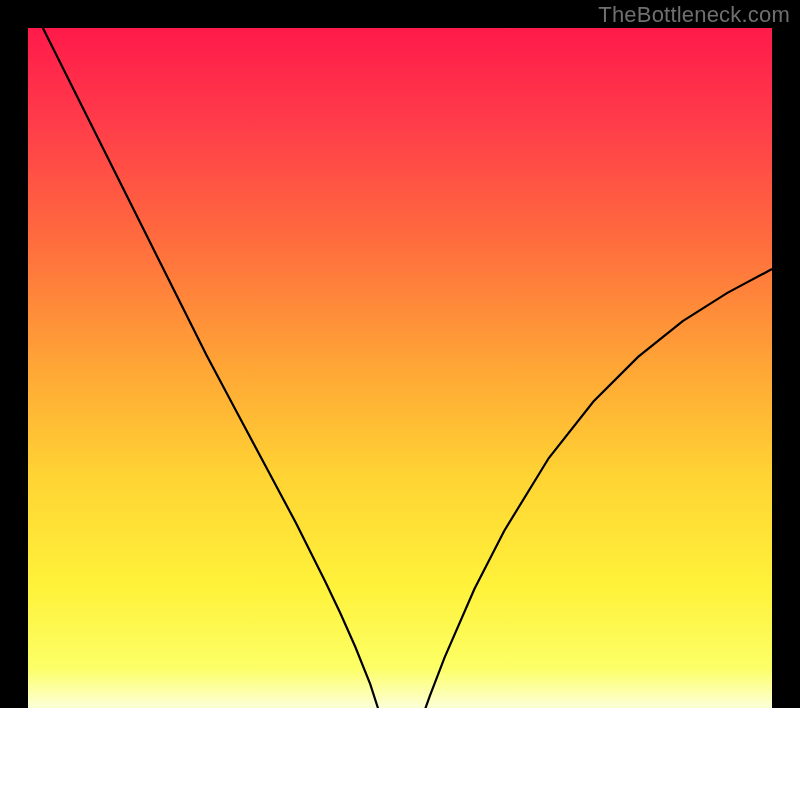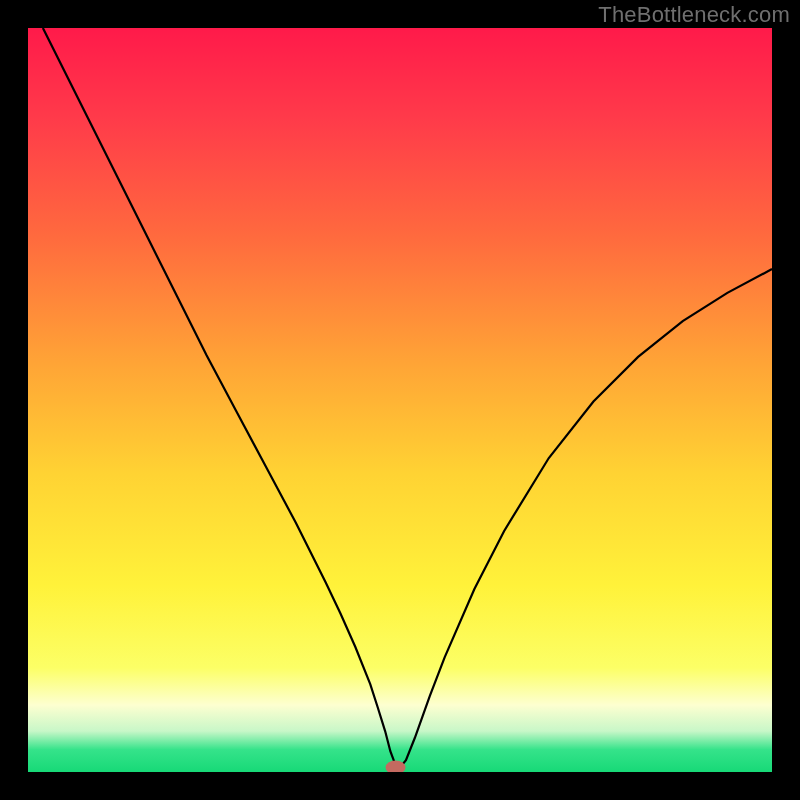--- a/index.html
+++ b/index.html
@@ -4,21 +4,21 @@
 <style>
   body {
     margin: 0;
     padding: 0;
     background: #fff;
     font-family: Arial, Helvetica, sans-serif;
   }
   .wrap {
     position: relative;
     width: 800px;
-    height: 800px;
+    height: 708px;
     text-align: center;
   }
   .watermark {
     position: absolute;
     top: 2px;
     right: 10px;
     color: #6f6f6f;
     font-size: 22px;
     font-weight: 400;
     letter-spacing: 0.2px;

